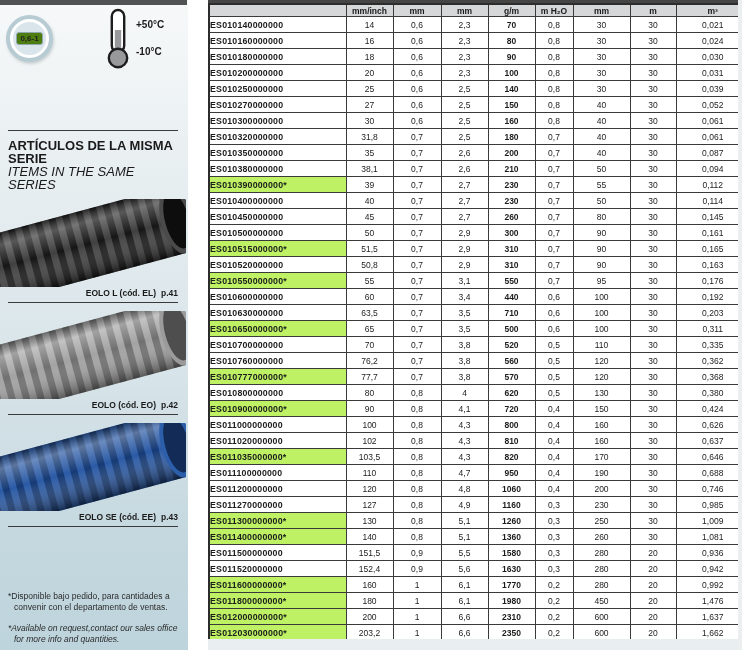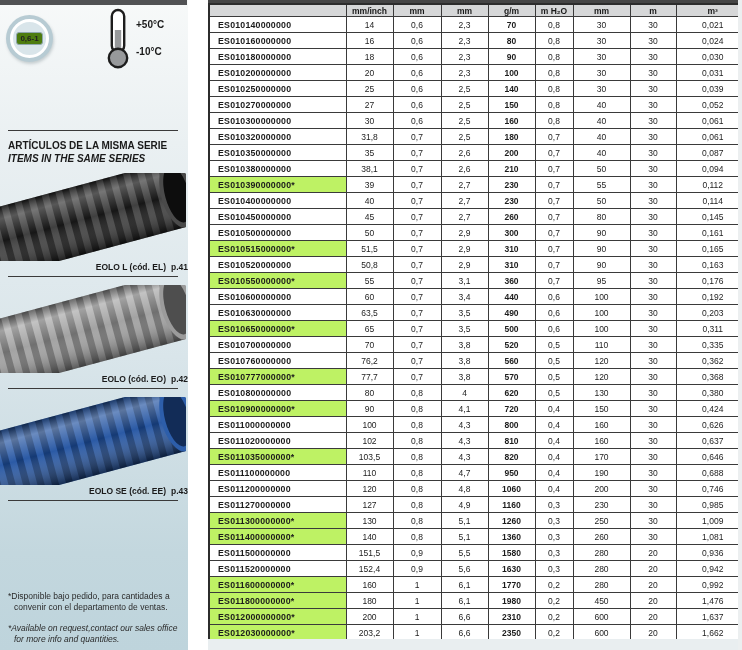--- a/index.html
+++ b/index.html
@@ -35,27 +35,27 @@
   .thermo { position:absolute; left:103px; top:8px; display:flex; }
   .thermo-labels {
     display:flex; flex-direction:column; justify-content:space-between;
     height:38px; margin:11px 0 0 3px;
     font-size:10px; font-weight:bold; color:#1a1a1a;
   }
 
   .series { position:absolute; left:0; top:130px; width:188px; }
   .rule { border:0; border-top:1px solid #3a3a3a; margin:0 10px 0 8px; }
   .series-titles { margin:8px 8px 4px 8px; line-height:13px; }
-  .title-es { font-size:10px; font-weight:bold; color:#1a1a1a; display:block; }
-  .title-en { font-size:10px; font-weight:bold; font-style:italic; color:#1a1a1a; display:block; }
+  .title-es { font-size:13px; font-weight:bold; color:#1a1a1a; display:block; }
+  .title-en { font-size:13px; font-weight:normal; font-style:italic; color:#1a1a1a; display:block; }
 
   .figure { width:186px; height:88px; margin-top:8px; }
   .figure svg { display:block; }
   .caption {
-    text-align:right; margin:1px 0 3px 0;
+    text-align:right; padding-right:10px; margin:1px 0 3px 0;
     font-size:8.5px; font-weight:bold; color:#1a1a1a; line-height:11px;
   }
   .caption .pg { margin-left:5px; }
 
   .footnotes {
     position:absolute; left:8px; top:591px; width:178px;
     font-size:8.5px; line-height:10.5px; color:#2a2a2a;
   }
   .fn { padding-left:6px; text-indent:-6px; }
   .fn.en { font-style:italic; margin-top:11px; }
@@ -67,21 +67,21 @@
   .below-strip { position:absolute; left:0; top:639px; width:546px; height:11px; background:#e9eef0; }
   .right-strip { position:absolute; left:738px; top:0; width:4px; height:650px; background:#eceff0; }
 
   table.spec { border-collapse:collapse; table-layout:fixed; width:541px; border:2px solid #2c2c2c; }
   .spec th, .spec td { border:1px solid #3a3a3a; overflow:hidden; white-space:nowrap; padding:0; }
   .spec thead th {
     background:#d6d7d8; height:11px; font-size:8.5px; font-weight:bold;
     text-align:center; color:#1a1a1a;
   }
   .spec td { height:15px; font-size:8.5px; text-align:center; color:#1c1c1c; }
-  .spec td.code { text-align:left; padding-left:8px; font-weight:bold; font-size:8.8px; letter-spacing:.2px; }
+  .spec td.code { text-align:left; font-weight:bold; font-size:8.8px; letter-spacing:.2px; }
   .spec td.code.hl { background:#bef264; }
   .spec td.wt { font-weight:bold; }
 </style>
 </head>
 <body>
 
 <div class="sidebar">
   <div class="topbar"></div>
 
   <div class="badge">
@@ -400,21 +400,21 @@
           <td>0,7</td>
           <td>90</td>
           <td>30</td>
           <td>0,163</td>
         </tr>
         <tr>
           <td class="code hl">ES010550000000*</td>
           <td>55</td>
           <td>0,7</td>
           <td>3,1</td>
-          <td class="wt">360</td>
+          <td class="wt">550</td>
           <td>0,7</td>
           <td>95</td>
           <td>30</td>
           <td>0,176</td>
         </tr>
         <tr>
           <td class="code">ES010600000000</td>
           <td>60</td>
           <td>0,7</td>
           <td>3,4</td>
@@ -422,21 +422,21 @@
           <td>0,6</td>
           <td>100</td>
           <td>30</td>
           <td>0,192</td>
         </tr>
         <tr>
           <td class="code">ES010630000000</td>
           <td>63,5</td>
           <td>0,7</td>
           <td>3,5</td>
-          <td class="wt">490</td>
+          <td class="wt">710</td>
           <td>0,6</td>
           <td>100</td>
           <td>30</td>
           <td>0,203</td>
         </tr>
         <tr>
           <td class="code hl">ES010650000000*</td>
           <td>65</td>
           <td>0,7</td>
           <td>3,5</td>

